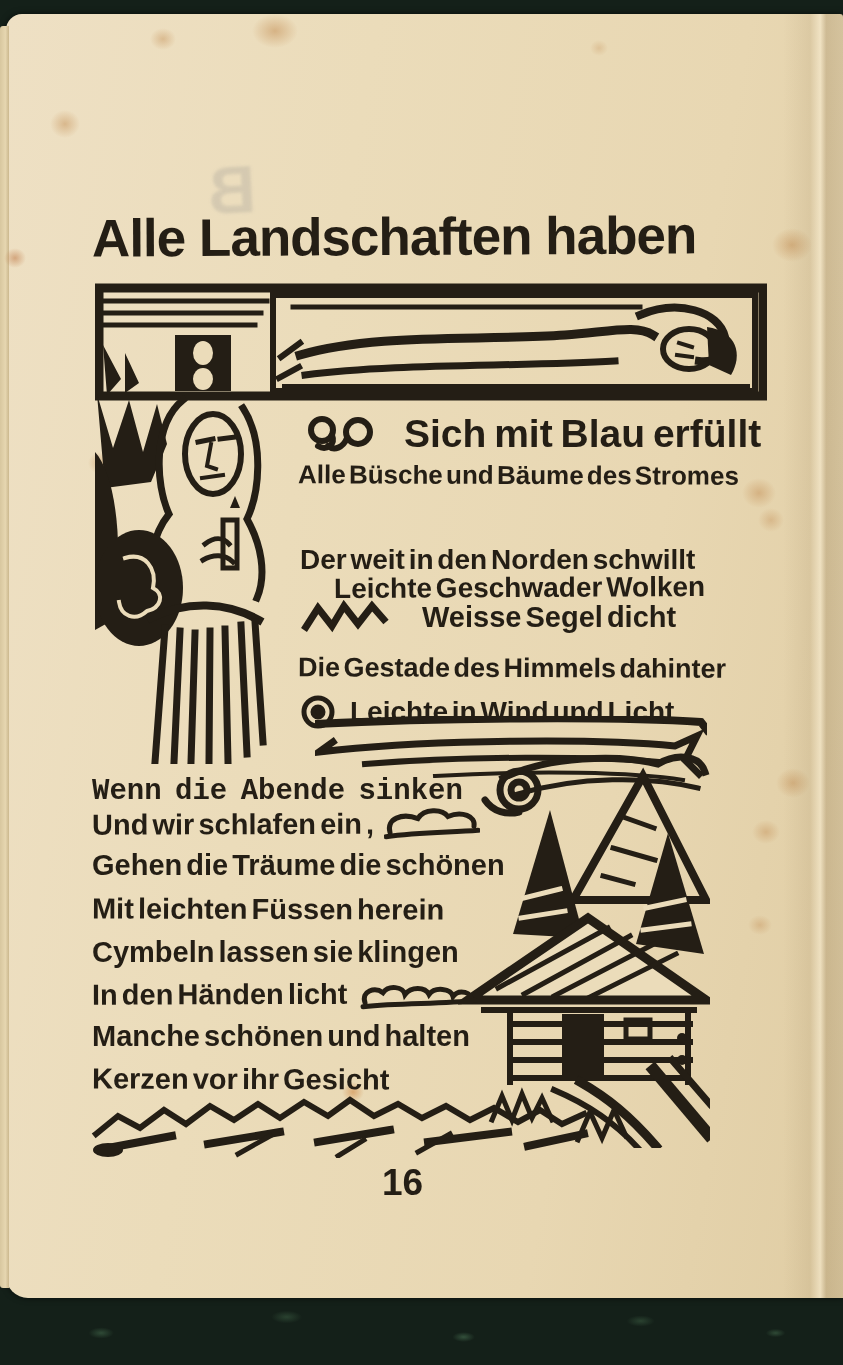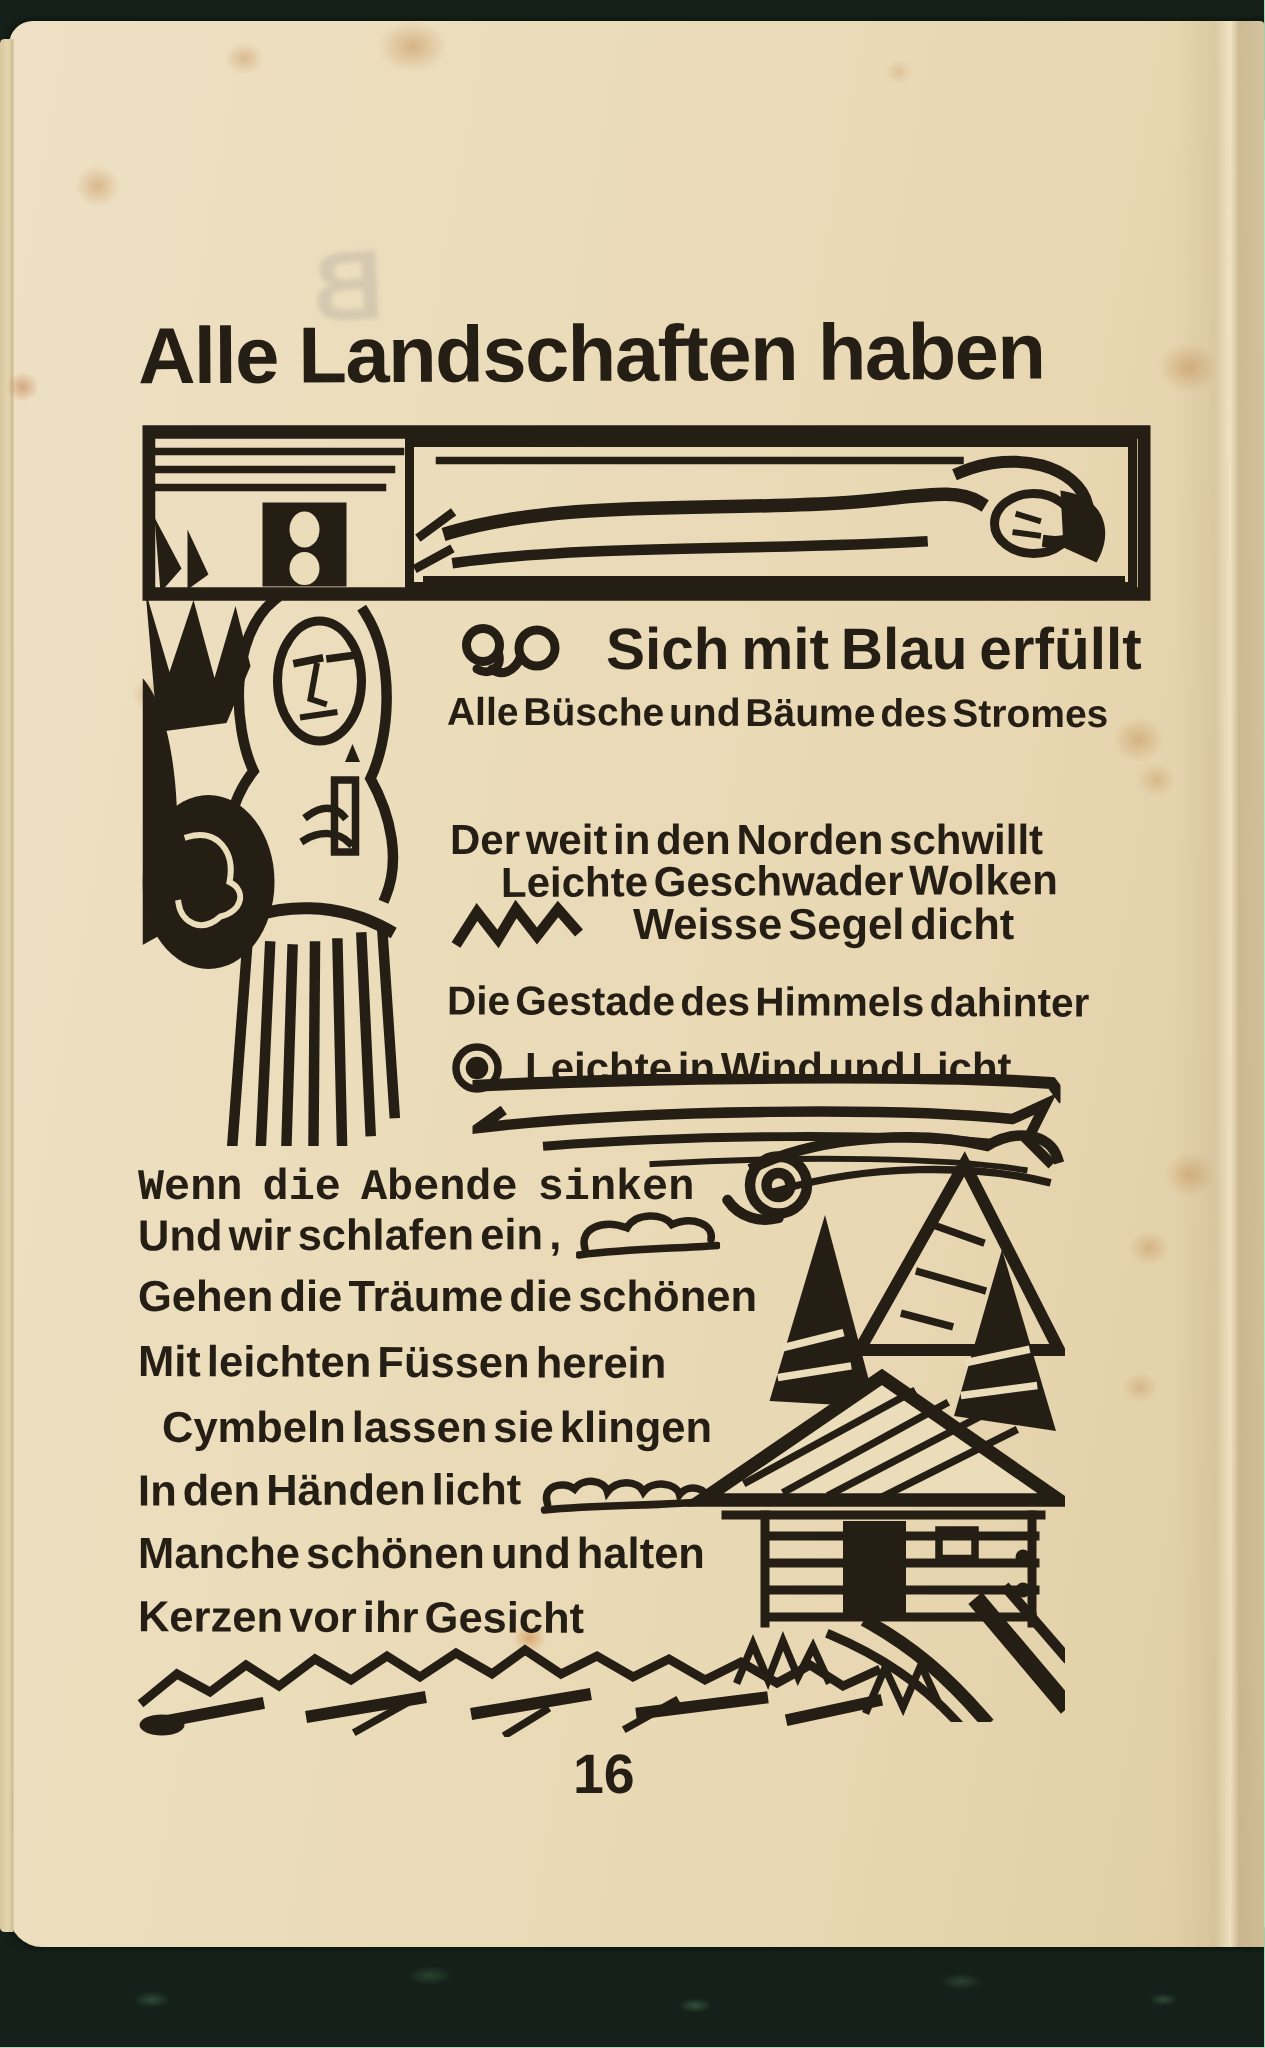--- a/index.html
+++ b/index.html
@@ -209,21 +209,21 @@
       <circle cx="224" cy="312" r="5" fill="currentColor" stroke="none"></circle>
       <path d="M122,334 C150,350 172,368 198,398" stroke-width="9"></path>
       <path d="M96,342 C134,358 160,378 180,400" stroke-width="6"></path>
       <polyline points="34,372 44,348 54,372 64,346 74,370 84,350 94,372" stroke-width="5"></polyline>
       <polyline points="120,392 132,364 144,390 156,362 168,388" stroke-width="5"></polyline>
       <path d="M196,322 L250,386" stroke-width="12"></path>
       <path d="M214,312 L252,356" stroke-width="7"></path>
     </g>
   </svg>
 
-  <div class="line s29" style="left:108px;top:936px;justify-content:center;">
+  <div class="line s29" style="left:92px;top:936px;justify-content:center;">
     <span>Cymbeln lassen sie klingen</span>
   </div>
   <div class="line s29" style="left:92px;top:978px;transform:rotate(-.2deg);">
     <span>In den Händen licht</span>
     <svg width="118" height="32" viewBox="0 0 118 32" style="margin-left:12px;">
       <g stroke="currentColor" fill="none" stroke-width="5" stroke-linecap="round">
         <path d="M6,24 C2,12 16,8 24,14 C30,6 44,8 46,16 C52,8 66,8 70,16 C76,8 92,10 94,18 C100,10 114,14 112,22"></path>
         <path d="M4,28 C44,24 84,26 116,22"></path>
       </g>
     </svg>

